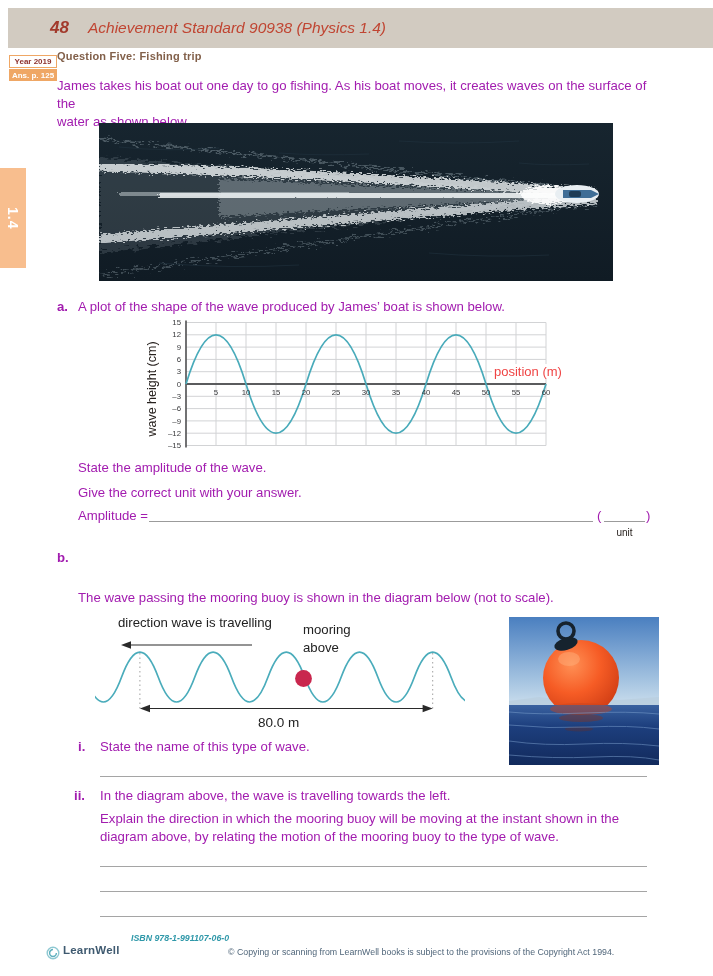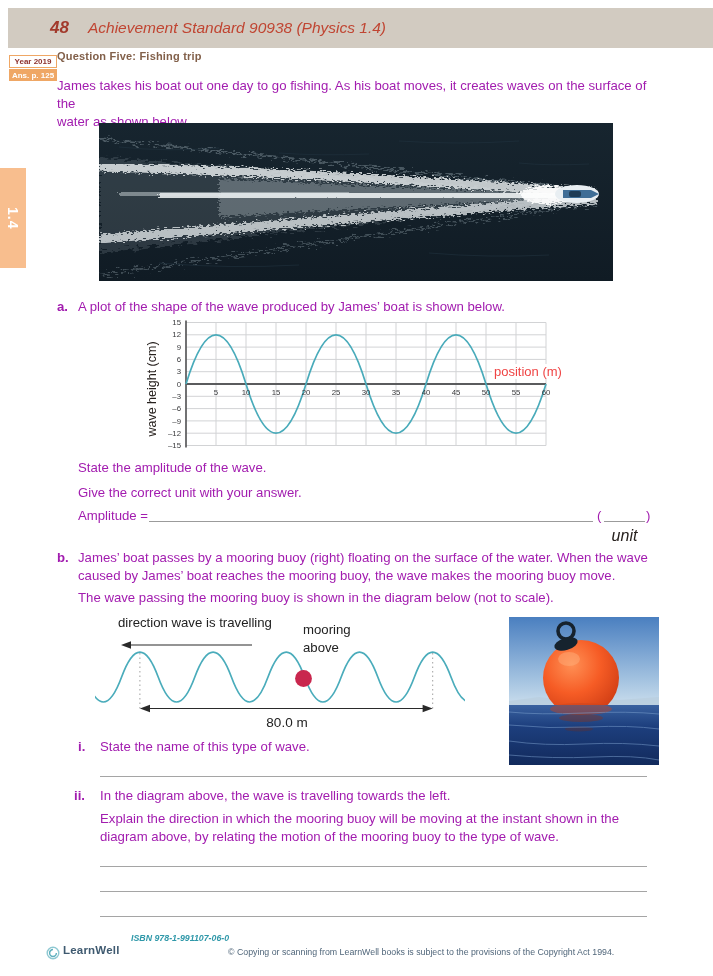--- a/index.html
+++ b/index.html
@@ -32,21 +32,21 @@
 
   
   .plot{left:135px;top:318px;width:430px;height:140px;}
   .ylabel{position:absolute;left:-53px;top:64px;width:140px;text-align:center;transform:rotate(-90deg);
           font-size:12.5px;color:#27211e;}
   .xlabel{position:absolute;left:357px;top:46px;font-size:13px;background:#fff;padding:0 2px;color:#ef4444;}
 
   
   .blank{border-bottom:1px solid #9b9b9b;height:14px;}
   .ansline{border-bottom:1px solid #a5a5a5;height:1px;width:547px;left:100px;}
-  .unit-lbl{font-size:16px;text-align:center;font-style:italic;}
+  .unit-lbl{font-size:10px;text-align:center;}
 
   
   .diag-lbl{font-size:13.2px;color:#222;}
 
   
   .foot-brand{font-size:11.5px;font-weight:bold;color:#3f5a70;letter-spacing:.2px;}
   .foot-isbn{font-size:8.8px;font-style:italic;font-weight:bold;color:#2f98a9;}
   .foot-copy{font-size:8.8px;color:#50667a;}
 </style>
 </head>
@@ -177,24 +177,20 @@
   <span class="abs body-txt" style="left:78px;top:459px;">State the amplitude of the wave.</span>
   <span class="abs body-txt" style="left:78px;top:484px;">Give the correct unit with your answer.</span>
   <span class="abs body-txt" style="left:78px;top:507px;">Amplitude =</span>
   <span class="abs blank" style="left:149px;top:507px;width:444px;"></span>
   <span class="abs body-txt" style="left:597px;top:507px;">(</span>
   <span class="abs blank" style="left:604px;top:507px;width:41px;"></span>
   <span class="abs body-txt" style="left:646px;top:507px;">)</span>
   <span class="abs unit-lbl" style="left:604px;top:527px;width:41px;">unit</span>
 
   <span class="abs body-txt bold" style="left:57px;top:549px;">b.</span>
-  <div class="abs body-txt" style="left:78px;top:549px;width:580px;">
-    <div>James’ boat passes by a mooring buoy (right) floating on the surface of the water. When the wave</div>
-    <div>caused by James’ boat reaches the mooring buoy, the wave makes the mooring buoy move.</div>
-  </div>
   <span class="abs body-txt" style="left:78px;top:589px;">The wave passing the mooring buoy is shown in the diagram below (not to scale).</span>
 
   <span class="abs diag-lbl" style="left:118px;top:615px;">direction wave is travelling</span>
   <div class="abs diag-lbl" style="left:303px;top:621px;line-height:18px;">
     <div>mooring</div>
     <div>above</div>
   </div>
   <svg class="abs" style="left:95px;top:612px;" width="370" height="125">
 
     <line x1="157" y1="33" x2="31" y2="33" stroke="#2a2a2a" stroke-width="1.1"></line>
@@ -204,21 +200,21 @@
 
     <line x1="44.9" y1="41" x2="44.9" y2="96.5" stroke="#a0a0a0" stroke-width="1" stroke-dasharray="1.5,3"></line>
     <line x1="337.7" y1="41" x2="337.7" y2="96.5" stroke="#a0a0a0" stroke-width="1" stroke-dasharray="1.5,3"></line>
 
     <line x1="52" y1="96.5" x2="330.5" y2="96.5" stroke="#2a2a2a" stroke-width="1.1"></line>
     <polygon points="44.9,96.5 55,92.8 55,100.2" fill="#2a2a2a"></polygon>
     <polygon points="337.7,96.5 327.6,92.8 327.6,100.2" fill="#2a2a2a"></polygon>
 
     <circle cx="208.5" cy="66.5" r="8.4" fill="#c9274e"></circle>
   </svg>
-  <span class="abs diag-lbl" style="left:258px;top:715px;width:58px;text-align:center;font-size:13.5px;">80.0 m</span>
+  <span class="abs diag-lbl" style="left:258px;top:715px;width:58px;font-size:13.5px;">80.0 m</span>
 
   <svg class="abs buoy-photo" viewBox="0 0 150 148" preserveAspectRatio="none">
     <defs>
       <linearGradient id="skyG" x1="0" y1="0" x2="0" y2="1">
         <stop offset="0" stop-color="#4a7fc0"></stop>
           <stop offset="0.75" stop-color="#a8c6e2"></stop>
           <stop offset="1" stop-color="#cadded"></stop>
       </linearGradient>
       <linearGradient id="seaG2" x1="0" y1="0" x2="0" y2="1">
         <stop offset="0" stop-color="#3a62a0"></stop>

